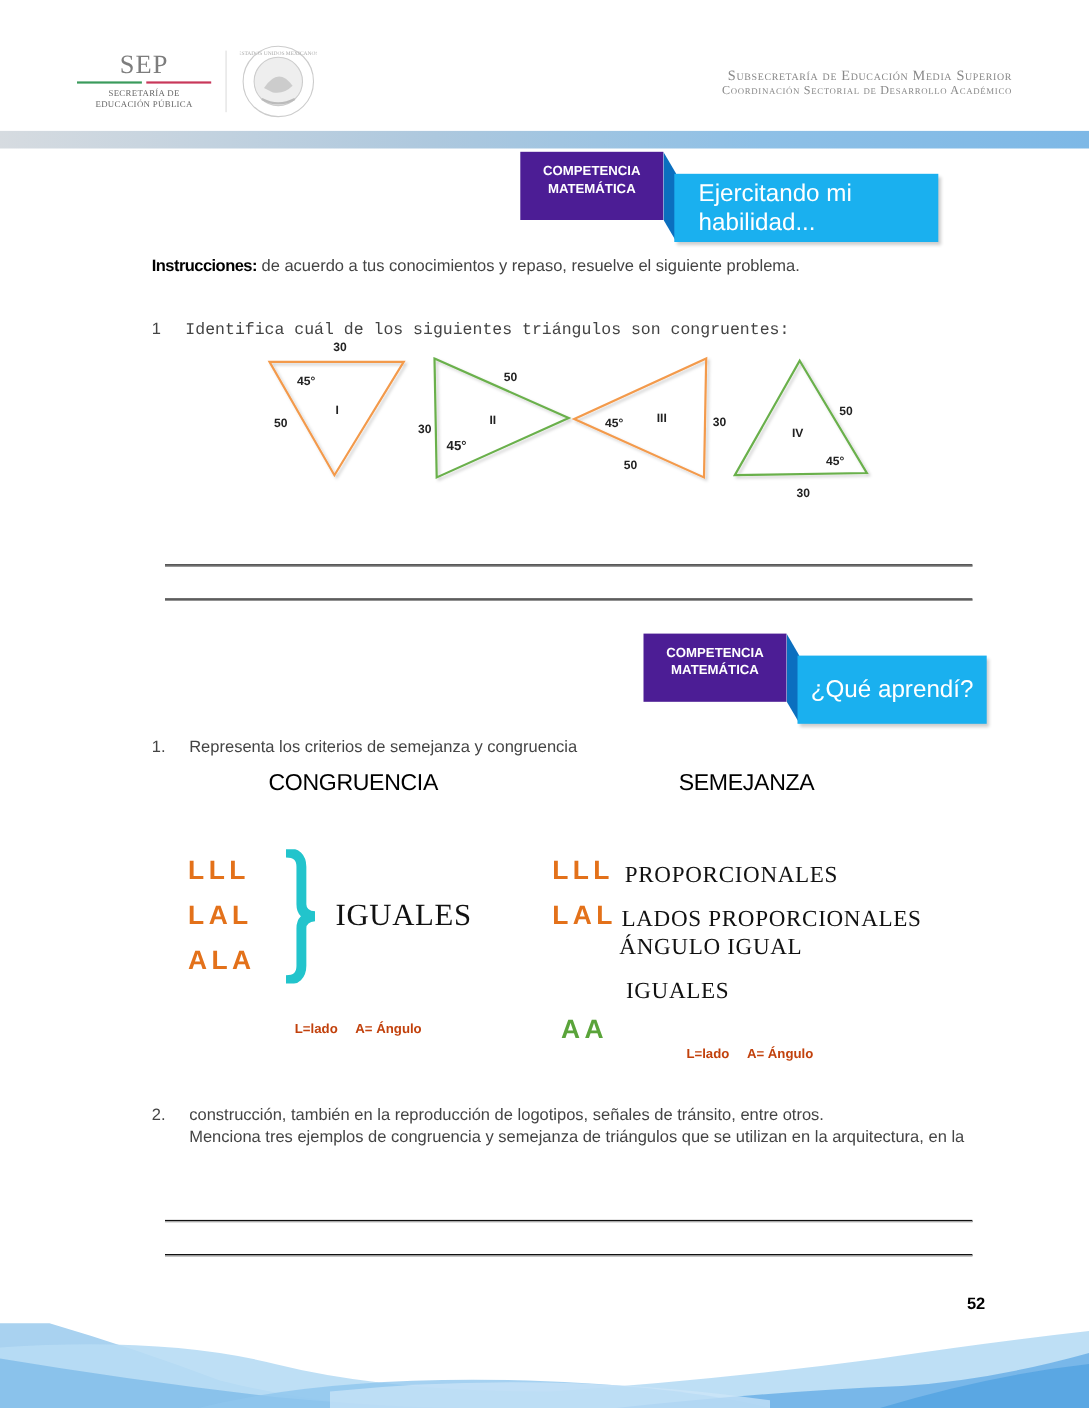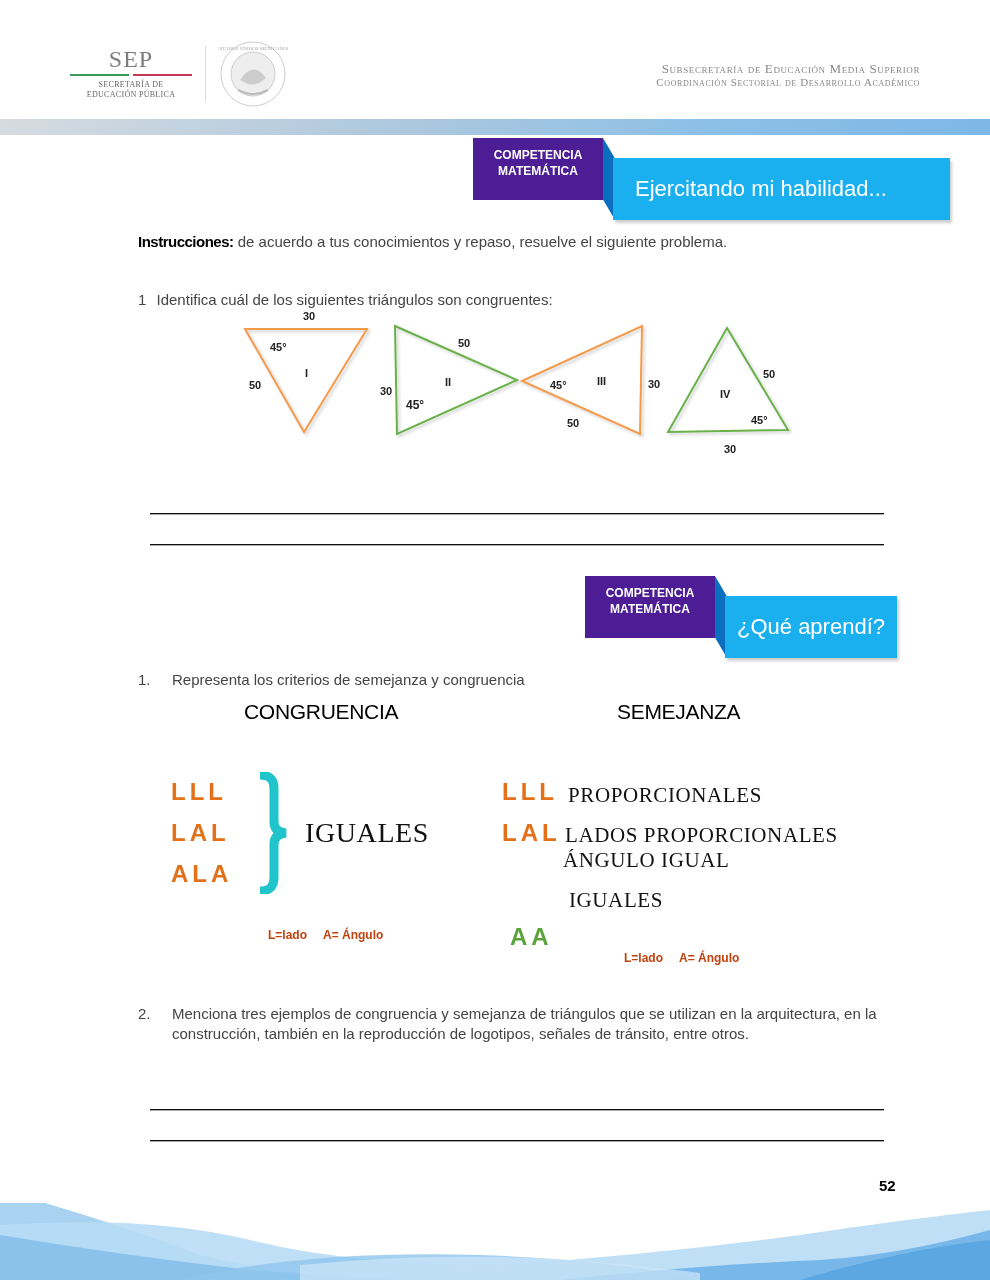--- a/index.html
+++ b/index.html
@@ -67,32 +67,32 @@
   <div class="l2">Coordinación Sectorial de Desarrollo Académico</div>
 </div>
 <div class="abs grad-bar"></div>
 
 <div class="abs" style="left:473px; top:138px; width:424px; height:84px;">
   <div class="abs banner-orange" style="left:0; top:0; width:130px; height:62px;">
     <div>COMPETENCIA</div>
     <div>MATEMÁTICA</div>
   </div>
   <div class="abs banner-fold" style="left:130px; top:0; width:12px; height:82px; clip-path:polygon(0 0,100% 25%,100% 100%,0 75%);"></div>
-  <div class="abs banner-blue" style="left:140px; top:20px; width:337px; height:62px;">
+  <div class="abs banner-blue" style="left:140px; top:20px; width:240px; height:62px;">
     <span>Ejercitando mi habilidad...</span>
   </div>
 </div>
 
 <div class="abs txt" style="left:138px; top:232px; width:760px;">
   <b>Instrucciones:</b><span> de acuerdo a tus conocimientos y repaso, resuelve el siguiente problema.</span>
 </div>
 
 <div class="abs txt" style="left:138px; top:290px;">
   <span>1</span>
-  <span style="margin-left:6px;">Identifica cuál de los siguientes triángulos son congruentes:</span>
+  <span style="margin-left:18px;font-family:Liberation Mono, monospace;">Identifica cuál de los siguientes triángulos son congruentes:</span>
 </div>
 
 <div class="abs" style="left:230px; top:304px; width:580px; height:160px;font-weight:bold;">
   <svg class="abs" style="left:0;top:0" width="580" height="160" viewBox="0 0 580 160">
     <defs>
         <filter id="sh" x="-10%" y="-10%" width="130%" height="130%">
           <feDropShadow dx="2" dy="2" stdDeviation="1.5" flood-color="#000" flood-opacity="0.2"></feDropShadow>
         </filter>
       </defs>
     <polygon points="15,25 137,25 74,128" fill="none" stroke="#f39a4c" stroke-width="2" filter="url(#sh)"></polygon>
@@ -164,22 +164,22 @@
 <div class="abs serif-caps" style="left:563px; top:848px; font-size:21px;">ÁNGULO IGUAL</div>
 <div class="abs crit green" style="left:510px; top:884px;">AA</div>
 <div class="abs serif-caps" style="left:569px; top:888px; font-size:21px;">IGUALES</div>
 <div class="abs legend" style="left:624px; top:951px;">
   <span>L=lado</span><span>A= Ángulo</span>
 </div>
 
 <div class="abs txt" style="left:138px; top:1004px; width:770px;">
   <span>2.</span>
   <div style="position:absolute; left:34px; top:0; white-space:nowrap;">
+    <div>construcción, también en la reproducción de logotipos, señales de tránsito, entre otros.</div>
     <div>Menciona tres ejemplos de congruencia y semejanza de triángulos que se utilizan en la arquitectura, en la</div>
-    <div>construcción, también en la reproducción de logotipos, señales de tránsito, entre otros.</div>
   </div>
 </div>
 
 <div class="abs answer-line" style="left:150px; top:1109px; width:734px;"></div>
 <div class="abs answer-line" style="left:150px; top:1140px; width:734px;"></div>
 
 <div class="abs pagenum" style="left:879px; top:1177px;">52</div>
 
 <div class="abs" style="left:0; top:1195px; width:990px; height:85px;">
   <svg width="990" height="85" viewBox="0 0 990 85" preserveAspectRatio="none">

